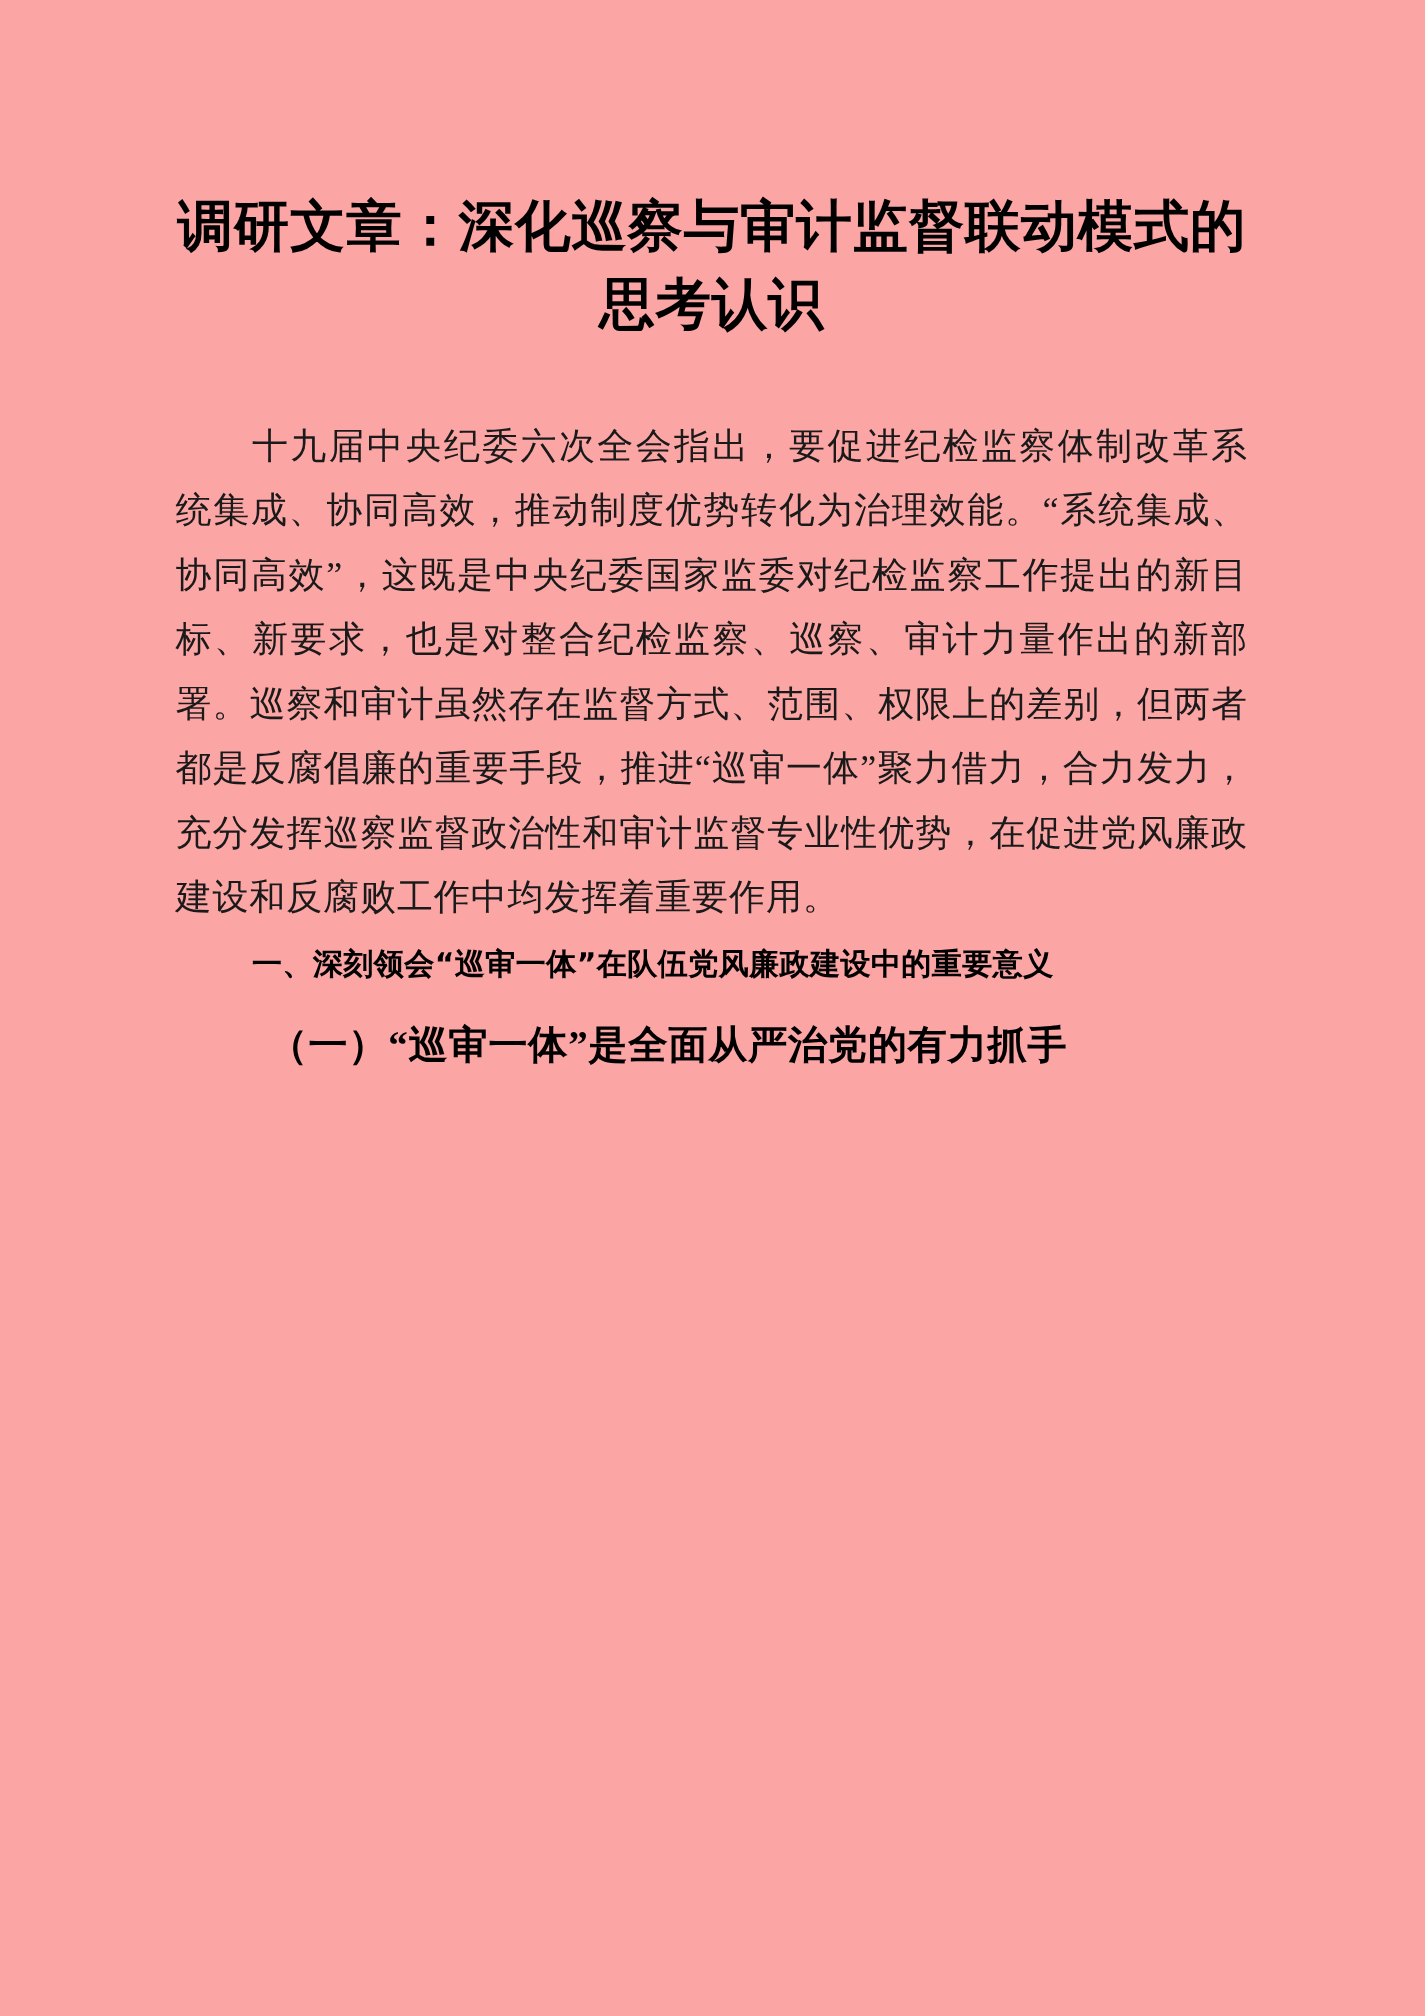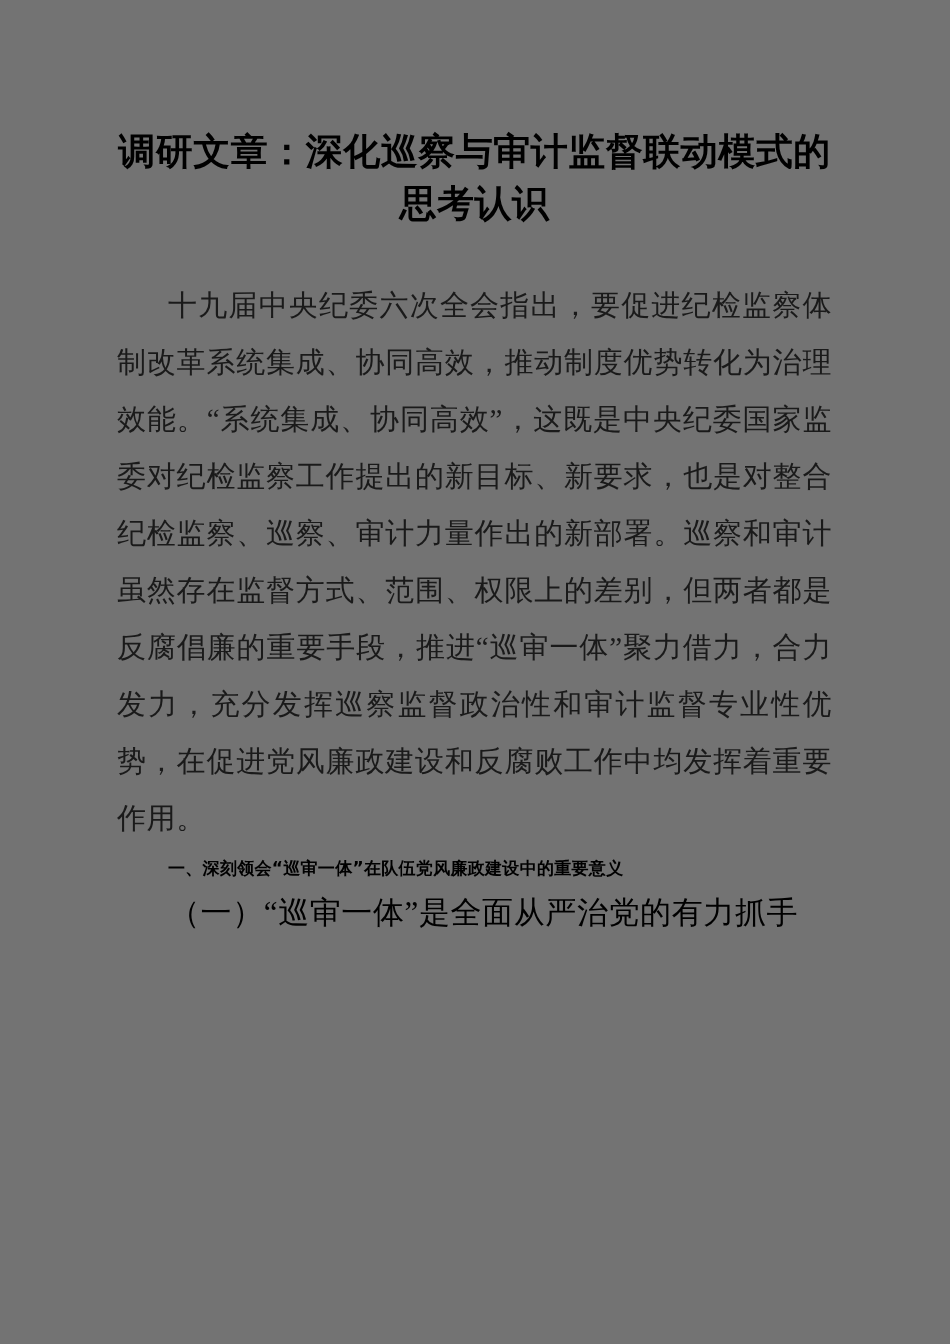--- a/index.html
+++ b/index.html
@@ -6,21 +6,21 @@
   html, body {
     margin: 0;
     padding: 0;
     background: #ffffff;
   }
 
   #page {
     position: relative;
     width: 950px;
     height: 1344px;
-    background: #737373;
+    background: #fca5a5;
     overflow: hidden;
     box-sizing: border-box;
   }
 
   
   .content {
     position: absolute;
     left: 117px;
     top: 0;
     width: 715px;
@@ -34,59 +34,59 @@
     text-align: center;
     color: #000000;
     letter-spacing: 0.5px;
     margin: 0;
     padding-top: 126px;
     word-break: break-all;
   }
 
   .body-para {
     font-family: "Liberation Serif", "DejaVu Serif", serif;
-    font-size: 29px;
-    line-height: 57px;
+    font-size: 24px;
+    line-height: 43px;
     color: #1a1a1a;
     text-align: justify;
     text-align-last: left;
     text-justify: inter-character;
     margin: 0;
     text-indent: 51px;
     word-break: break-all;
     letter-spacing: 0.6px;
   }
 
   
   .para-lead {
     padding-top: 47px;
   }
 
   .heading-1 {
     font-family: "DejaVu Sans", "Liberation Sans", sans-serif;
     font-weight: bold;
-    font-size: 17px;
+    font-size: 20px;
     line-height: 43px;
     color: #000000;
     margin: 0;
     text-indent: 51px;
     text-align: justify;
     text-align-last: left;
     text-justify: inter-character;
     word-break: break-all;
     letter-spacing: 0.3px;
   }
 
   .heading-2 {
     font-family: "Liberation Serif", "DejaVu Serif", serif;
-    font-weight: normal;
-    font-size: 31px;
+    font-weight: bold;
+    font-size: 26px;
     line-height: 43px;
     color: #000000;
-    margin: 1px;
+    margin: 11px;
     text-indent: 51px;
     word-break: break-all;
     letter-spacing: 0.6px;
   }
 </style>
 </head>
 <body>
 
 <div id="page">
   <div class="content">

